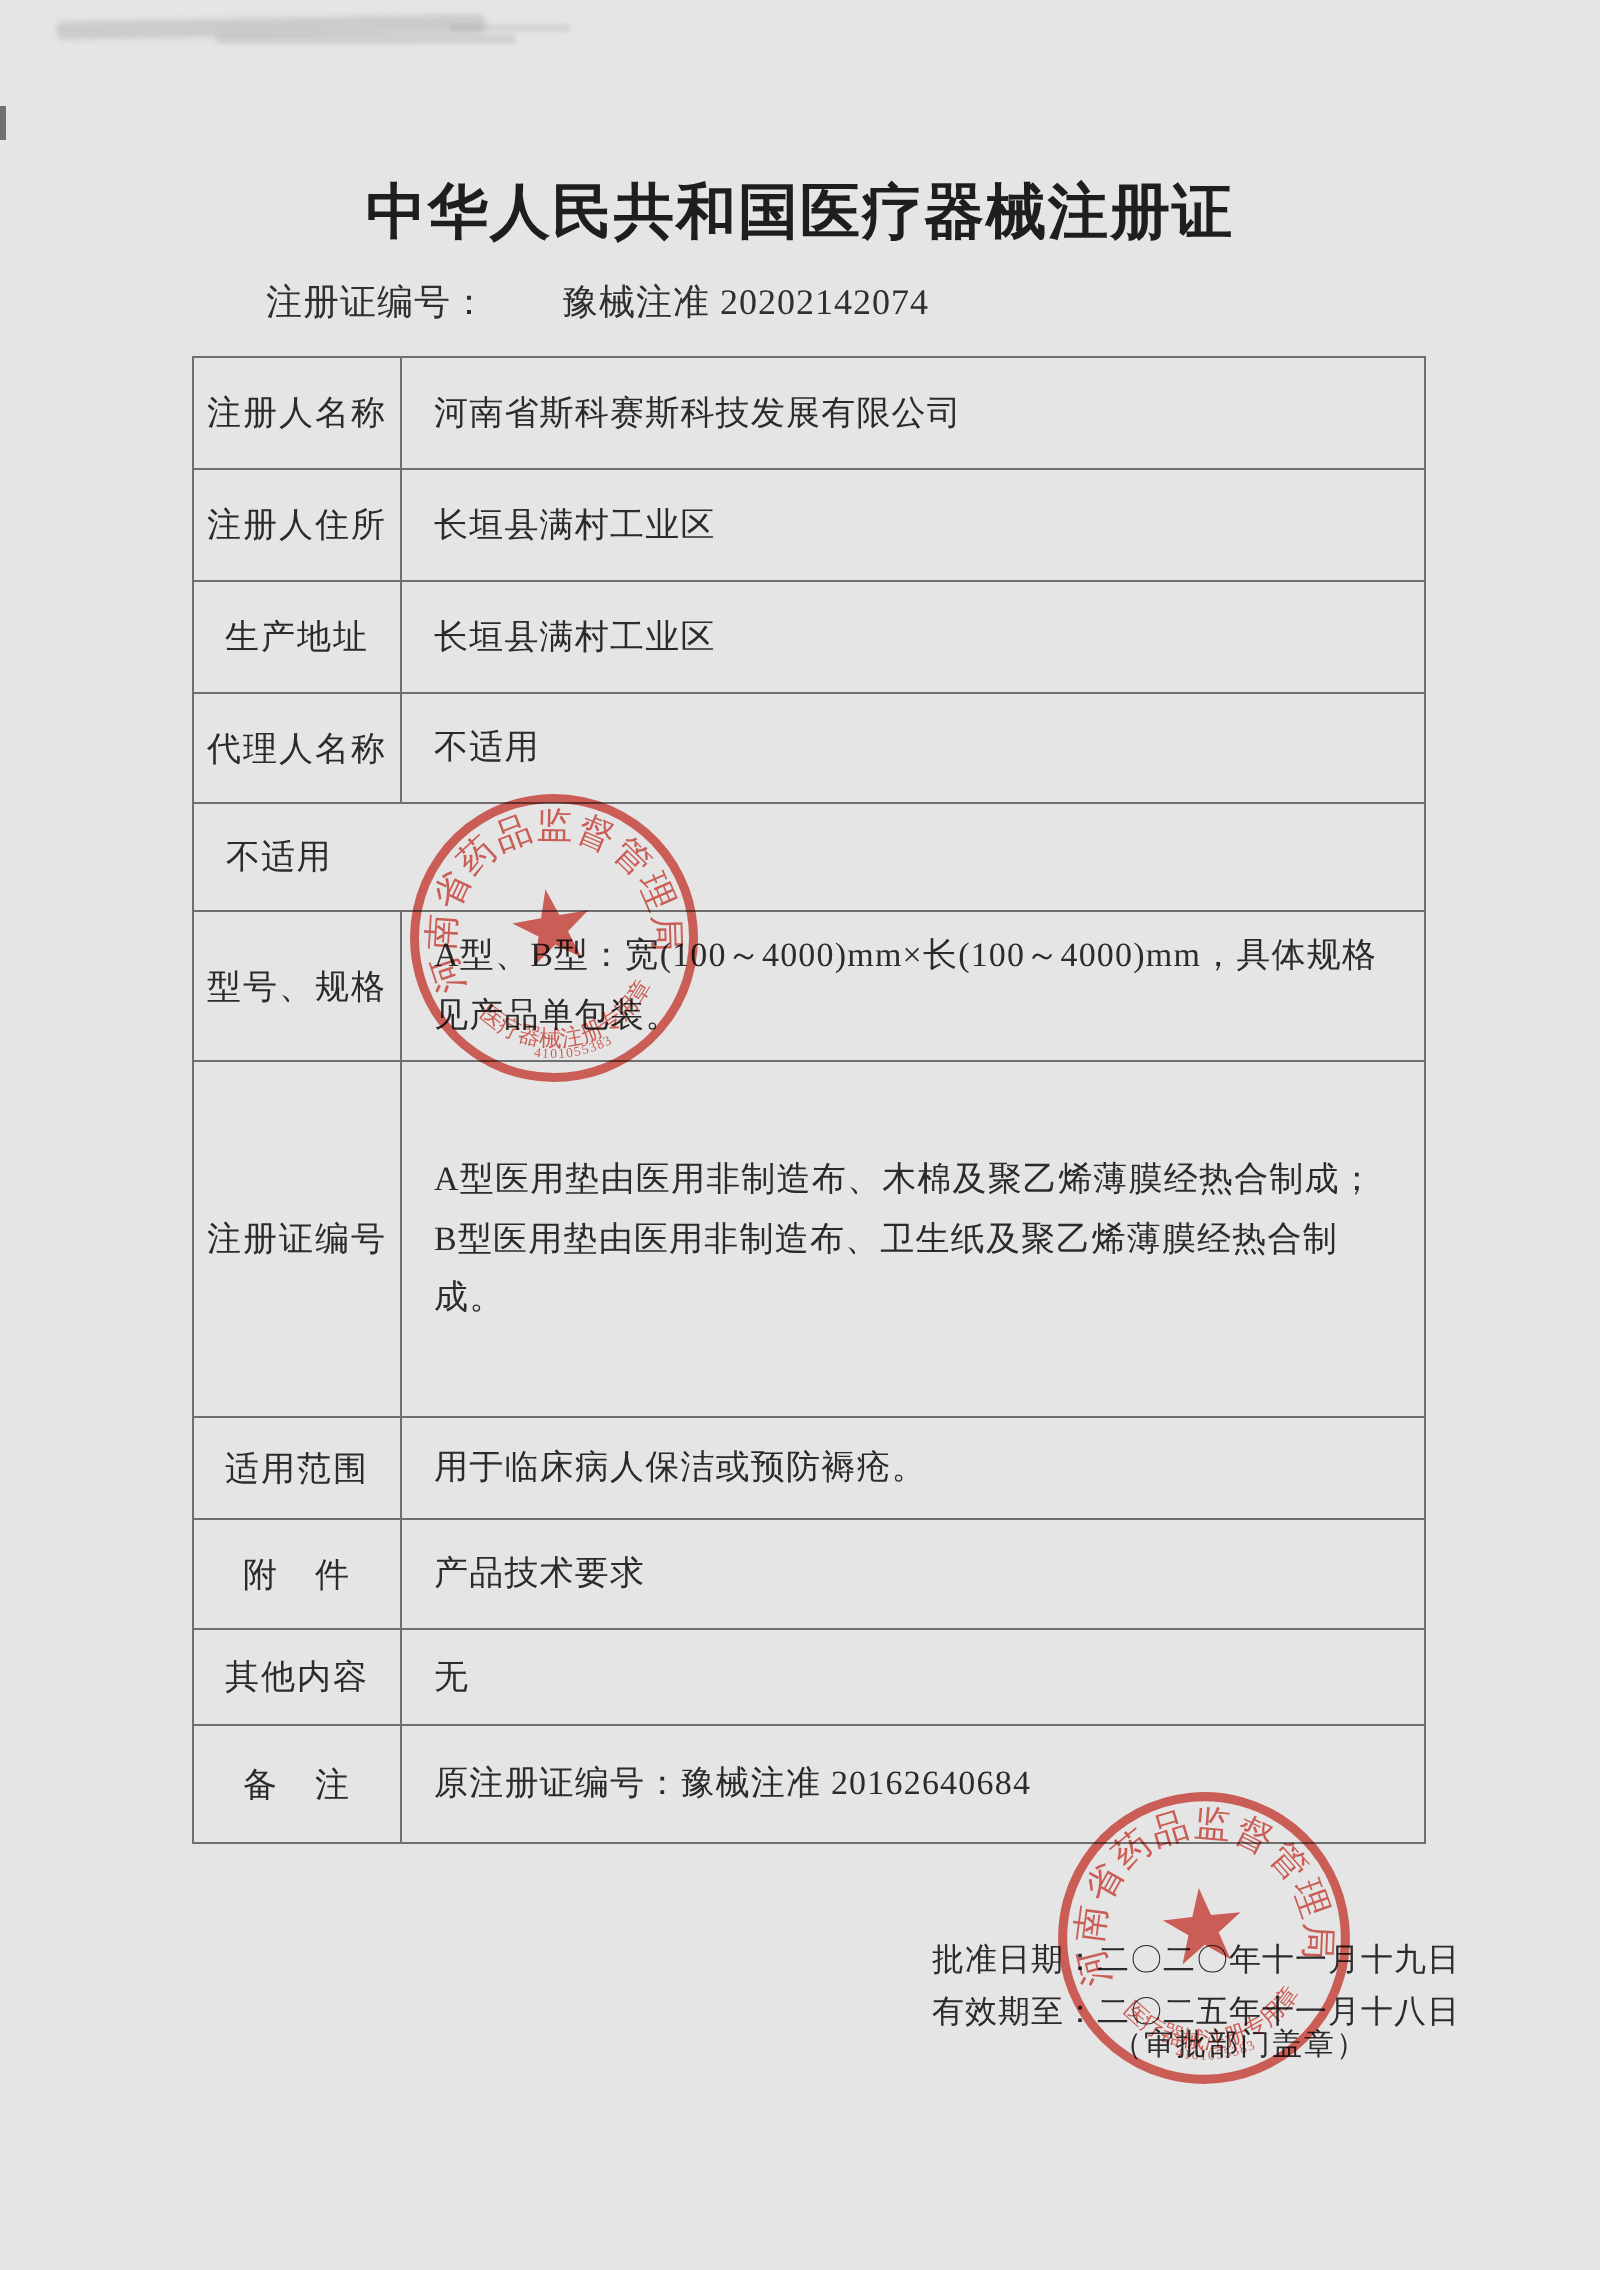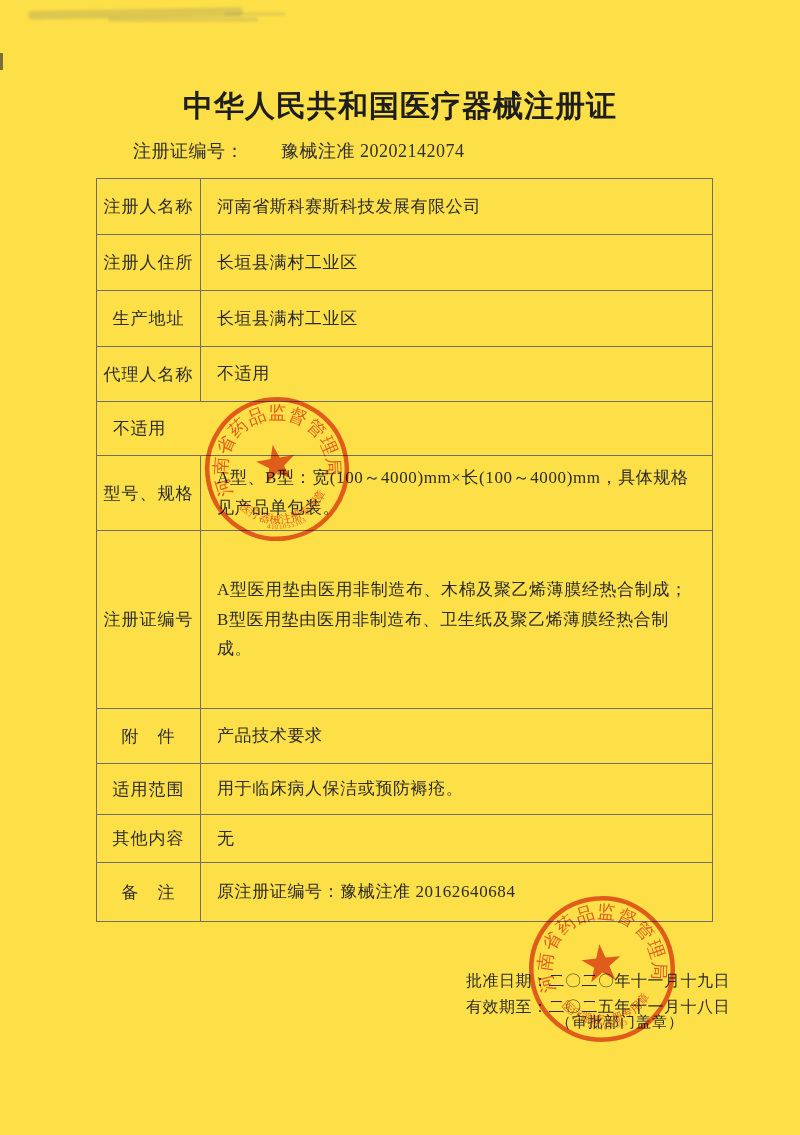--- a/index.html
+++ b/index.html
@@ -1,19 +1,19 @@
 <!DOCTYPE html>
 <html><head>
 <meta charset="utf-8">
 <style>
   html,body{margin:0;padding:0;}
   .page{
     position:relative;
     width:800px;height:1135px;
-    background:#fde047;
+    background:#e5e5e5;
     font-family:"Liberation Serif","DejaVu Serif",serif;
     color:#2b2b2b;
     overflow:hidden;
   }
   
   .artifact{position:absolute;pointer-events:none;}
   .streak1{left:28px;top:9px;width:215px;height:9px;background:rgba(110,110,110,.22);filter:blur(1.5px);border-radius:4px;transform:rotate(-1deg);}
   .streak2{left:108px;top:17px;width:150px;height:5px;background:rgba(120,120,120,.18);filter:blur(1px);border-radius:3px;}
   .streak3{left:225px;top:12px;width:60px;height:4px;background:rgba(130,130,130,.16);filter:blur(1px);}
   .edge-dash{left:0;top:53px;width:3px;height:17px;background:rgba(50,50,50,.65);}
@@ -97,27 +97,27 @@
       <div class="value">不适用</div>
     </div>
     <div class="row h75">
       <div class="label">型号、规格</div>
       <div class="value">A型、B型：宽(100～4000)mm×长(100～4000)mm，具体规格见产品单包装。</div>
     </div>
     <div class="row h178">
       <div class="label">注册证编号</div>
       <div class="value">A型医用垫由医用非制造布、木棉及聚乙烯薄膜经热合制成；B型医用垫由医用非制造布、卫生纸及聚乙烯薄膜经热合制成。</div>
     </div>
+    <div class="row h51">
+      <div class="label">适用范围</div>
+      <div class="value">用于临床病人保洁或预防褥疮。</div>
+    </div>
     <div class="row h55">
       <div class="label">附　件</div>
       <div class="value">产品技术要求</div>
-    </div>
-    <div class="row h51">
-      <div class="label">适用范围</div>
-      <div class="value">用于临床病人保洁或预防褥疮。</div>
     </div>
     <div class="row h48">
       <div class="label">其他内容</div>
       <div class="value">无</div>
     </div>
     <div class="row h58">
       <div class="label">备　注</div>
       <div class="value">原注册证编号：豫械注准 20162640684</div>
     </div>
   </div>

